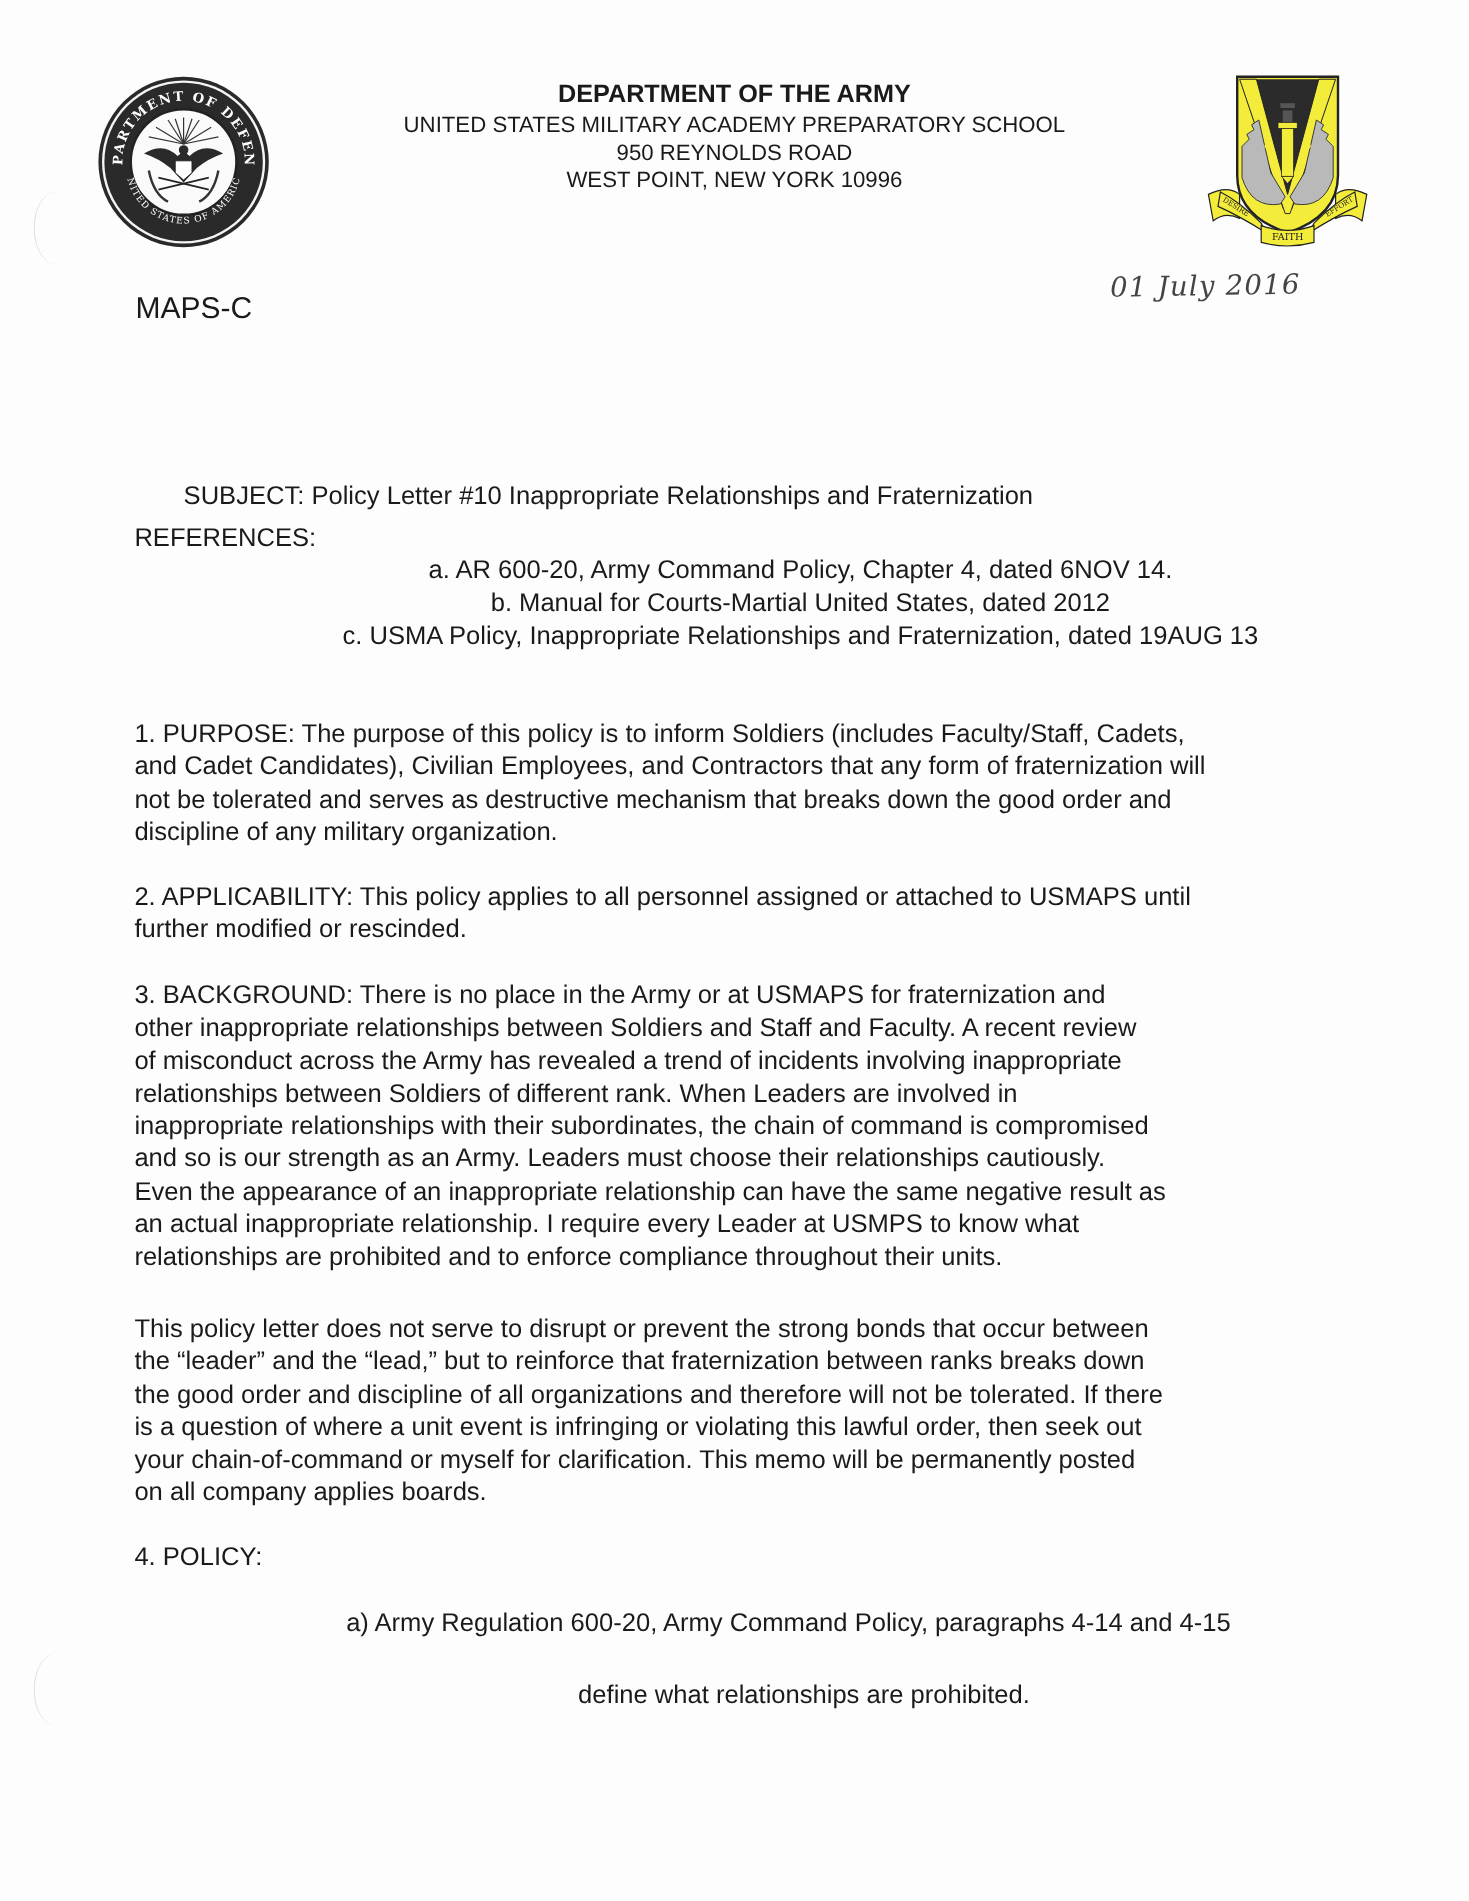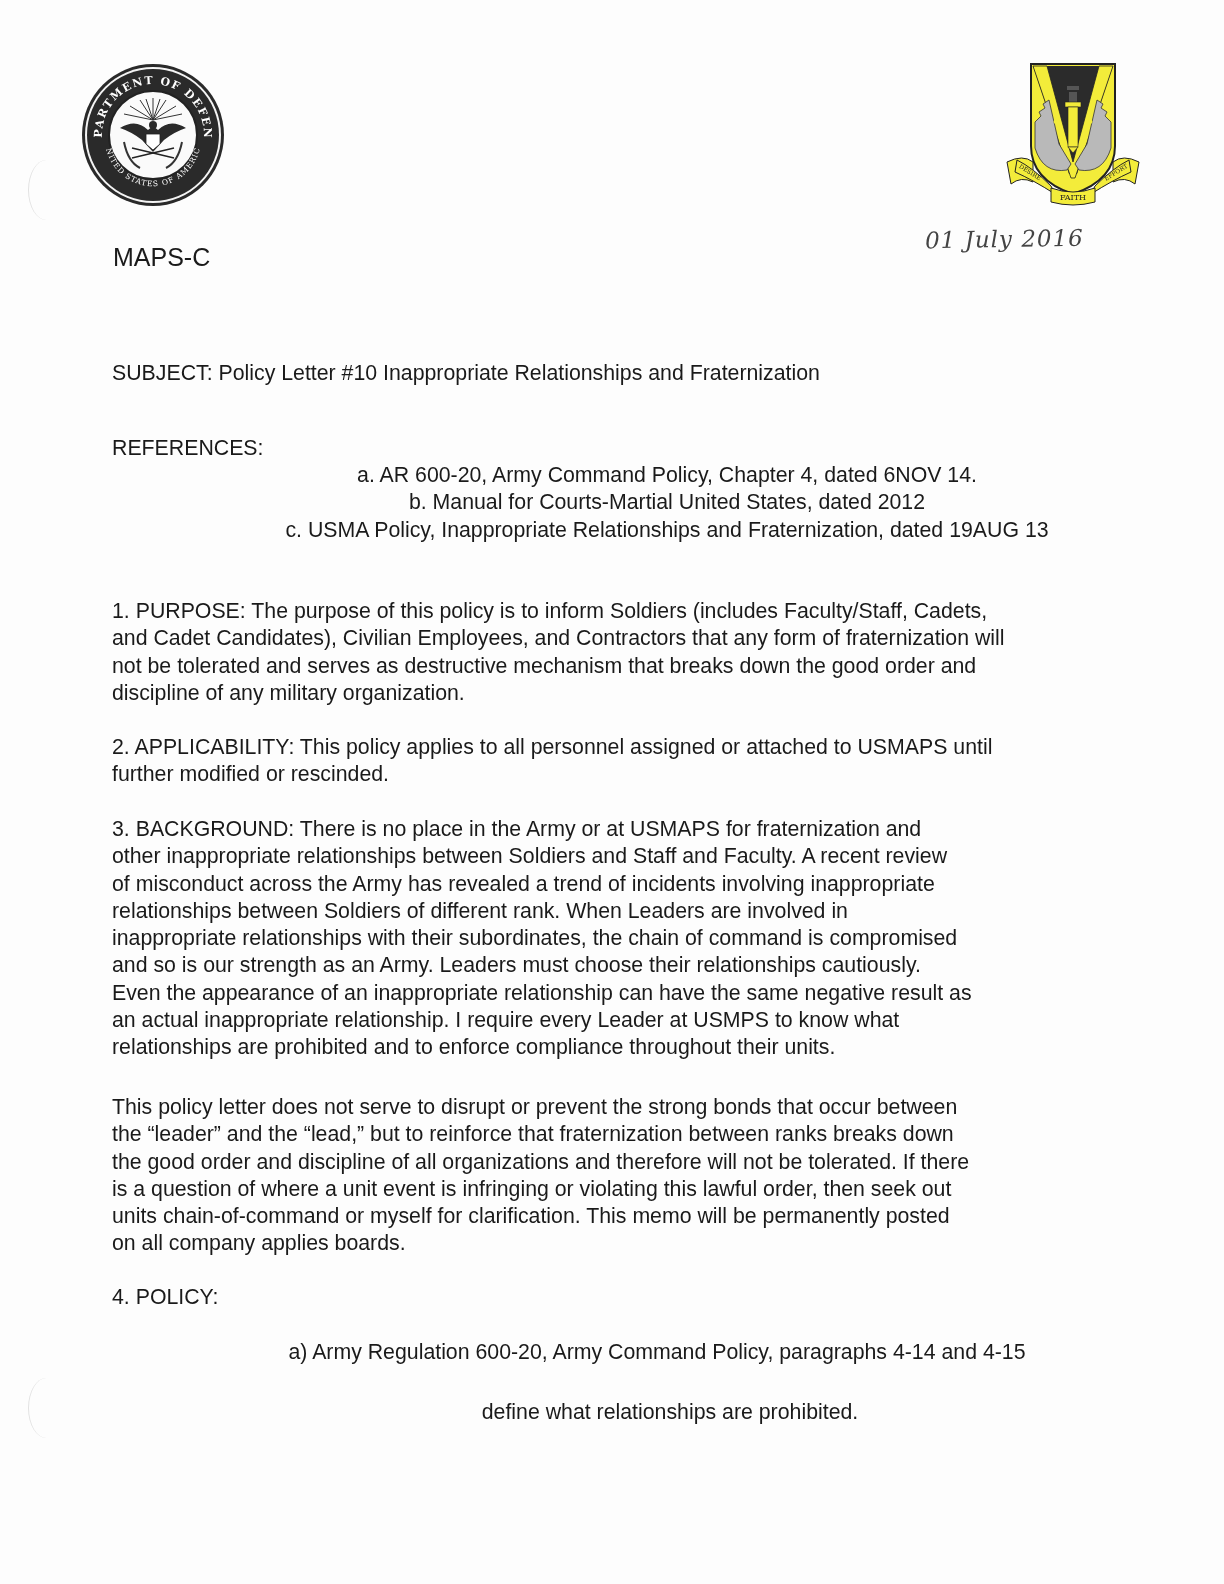--- a/index.html
+++ b/index.html
@@ -56,20 +56,26 @@
     </g>
     <path d="M40 66 Q56 56 68 68 L73 64 L78 68 Q90 56 106 66 Q94 70 84 78 L73 90 L62 78 Q52 70 40 66 Z" fill="#2a2a2a"></path>
     <circle cx="73" cy="63" r="4" fill="#2a2a2a"></circle>
     <path d="M66 72 h14 v10 l-7 6 l-7 -6 Z" fill="#fff" stroke="#222" stroke-width="0.8"></path>
     <line x1="52" y1="96" x2="94" y2="86" stroke="#222" stroke-width="1.5"></line>
     <line x1="52" y1="86" x2="94" y2="96" stroke="#222" stroke-width="1.5"></line>
     <path d="M44 80 Q48 100 60 106" fill="none" stroke="#333" stroke-width="2"></path>
     <path d="M102 80 Q98 100 86 106" fill="none" stroke="#333" stroke-width="2"></path>
   </svg>
 
+  <div class="letterhead">
+    <div class="lh-title">DEPARTMENT OF THE ARMY</div>
+    <div class="lh-line">UNITED STATES MILITARY ACADEMY PREPARATORY SCHOOL</div>
+    <div class="lh-line">950 REYNOLDS ROAD</div>
+    <div class="lh-line">WEST POINT, NEW YORK 10996</div>
+  </div>
 
   <svg class="crest" viewBox="0 0 140 145">
     <path d="M28 2 H112 V84 Q112 118 70 132 Q28 118 28 84 Z" fill="#f3ec3a" stroke="#222" stroke-width="2"></path>
     <path d="M30 4 H110 L74 112 L66 112 Z" fill="#2b2b2b"></path>
     <path d="M30 4 L44 4 L70 100 L96 4 L110 4 L72 116 L68 116 Z" fill="#f3ec3a" stroke="#222" stroke-width="0.8"></path>
     <path d="M32 60 l6 -6 l-2 -4 l6 -4 l-2 -4 l6 -4 l10 44 l12 20 l-4 6 Q40 112 32 86 Z" fill="#b9b9b9" stroke="#333" stroke-width="0.8"></path>
     <path d="M108 60 l-6 -6 l2 -4 l-6 -4 l2 -4 l-6 -4 l-10 44 l-12 20 l4 6 Q100 112 108 86 Z" fill="#b9b9b9" stroke="#333" stroke-width="0.8"></path>
     <rect x="64" y="24" width="12" height="4" fill="#555"></rect>
     <rect x="66" y="30" width="8" height="10" fill="#555"></rect>
     <rect x="62" y="40" width="16" height="5" fill="#f3ec3a" stroke="#222" stroke-width="0.6"></rect>
@@ -87,21 +93,21 @@
     <path d="M126 98 Q110 106 92 124 L88 132 Q110 118 128 110 Z" fill="#f3ec3a" stroke="#222" stroke-width="1"></path>
     <path d="M48 126 Q70 134 92 126 L92 140 Q70 146 48 140 Z" fill="#f3ec3a" stroke="#222" stroke-width="1"></path>
     <text x="70" y="138" font-size="8" font-family="DejaVu Serif, serif" text-anchor="middle" fill="#222">FAITH</text>
     <text x="26" y="112" font-size="6" font-family="DejaVu Serif, serif" text-anchor="middle" fill="#222" transform="rotate(32 26 112)">DESIRE</text>
     <text x="114" y="112" font-size="6" font-family="DejaVu Serif, serif" text-anchor="middle" fill="#222" transform="rotate(-32 114 112)">EFFORT</text>
   </svg>
 
   <div class="office">MAPS-C</div>
   <div class="hand-date">01 July 2016</div>
 
-  <div class="text" style="top:360px;">SUBJECT: Policy Letter #10 Inappropriate Relationships and Fraternization</div>
+  <div class="text" style="top:400px;margin-left:41px;">SUBJECT: Policy Letter #10 Inappropriate Relationships and Fraternization</div>
 
   <div class="text" style="top:435px;">REFERENCES:</div>
   <div class="indent para" style="top:462px; width:900px;">
     <p>a. AR 600-20, Army Command Policy, Chapter 4, dated 6NOV 14.</p>
     <p>b. Manual for Courts-Martial United States, dated 2012</p>
     <p>c. USMA Policy, Inappropriate Relationships and Fraternization, dated 19AUG 13</p>
   </div>
 
   <div class="text para" style="top:598px;">
     <p>1. PURPOSE: The purpose of this policy is to inform Soldiers (includes Faculty/Staff, Cadets,</p>
@@ -125,21 +131,21 @@
     <p>Even the appearance of an inappropriate relationship can have the same negative result as</p>
     <p>an actual inappropriate relationship. I require every Leader at USMPS to know what</p>
     <p>relationships are prohibited and to enforce compliance throughout their units.</p>
   </div>
 
   <div class="text para" style="top:1094px;">
     <p>This policy letter does not serve to disrupt or prevent the strong bonds that occur between</p>
     <p>the “leader” and the “lead,” but to reinforce that fraternization between ranks breaks down</p>
     <p>the good order and discipline of all organizations and therefore will not be tolerated. If there</p>
     <p>is a question of where a unit event is infringing or violating this lawful order, then seek out</p>
-    <p>units chain-of-command or myself for clarification.  This memo will be permanently posted</p>
+    <p>your chain-of-command or myself for clarification.  This memo will be permanently posted</p>
     <p>on all company applies boards.</p>
   </div>
 
   <div class="text" style="top:1284px;">4. POLICY:</div>
   <div class="indent para" style="top:1339px;">
     <p>a) Army Regulation 600-20, Army Command Policy, paragraphs 4-14 and 4-15</p>
     <p style="padding-left:26px;margin-top:33px;">define what relationships are prohibited.</p>
   </div>
 
 </div>

